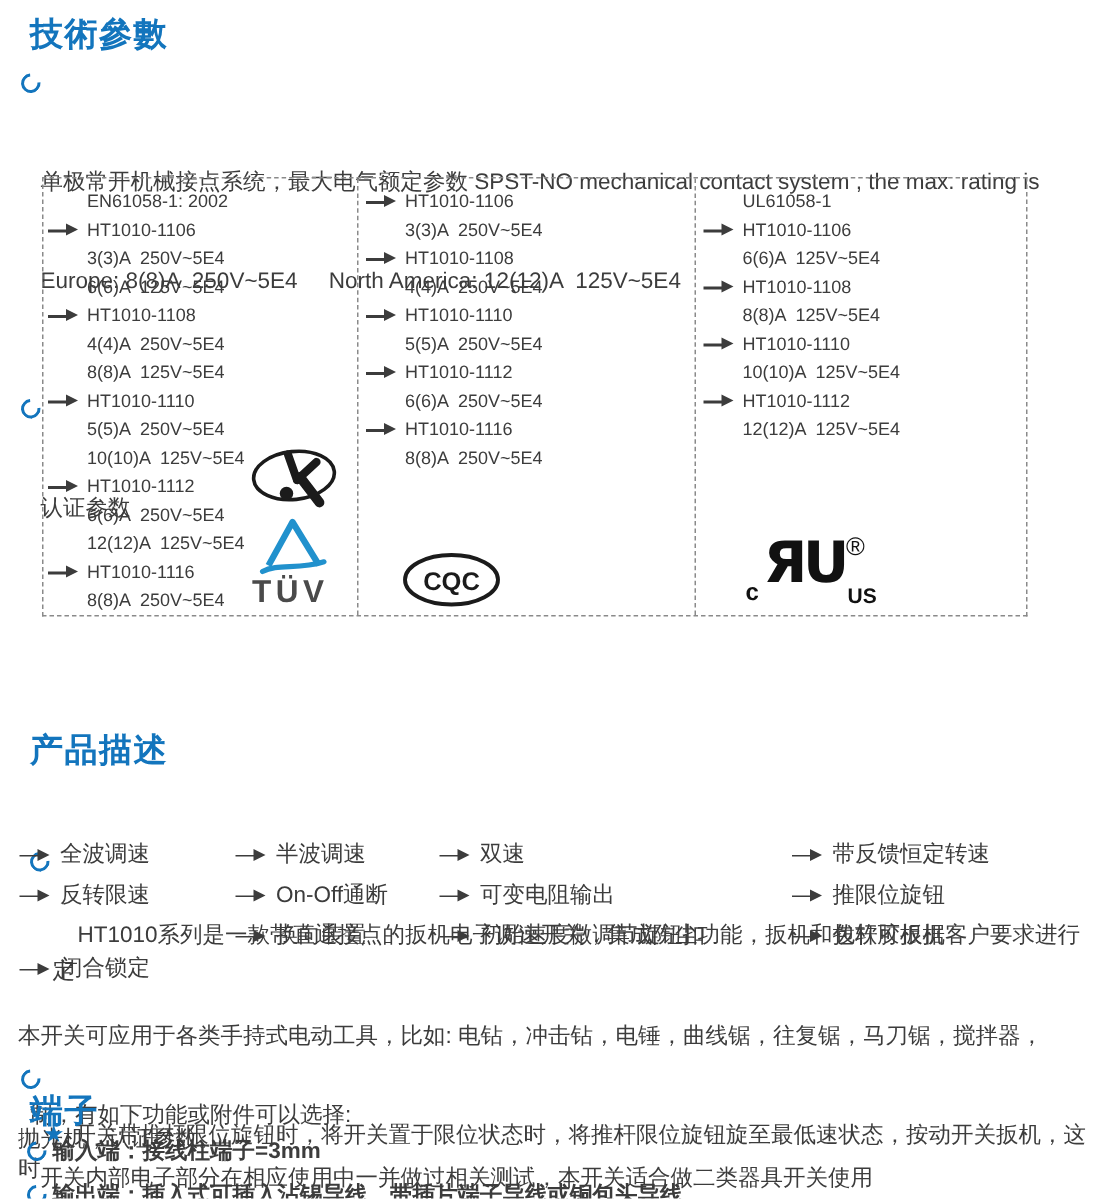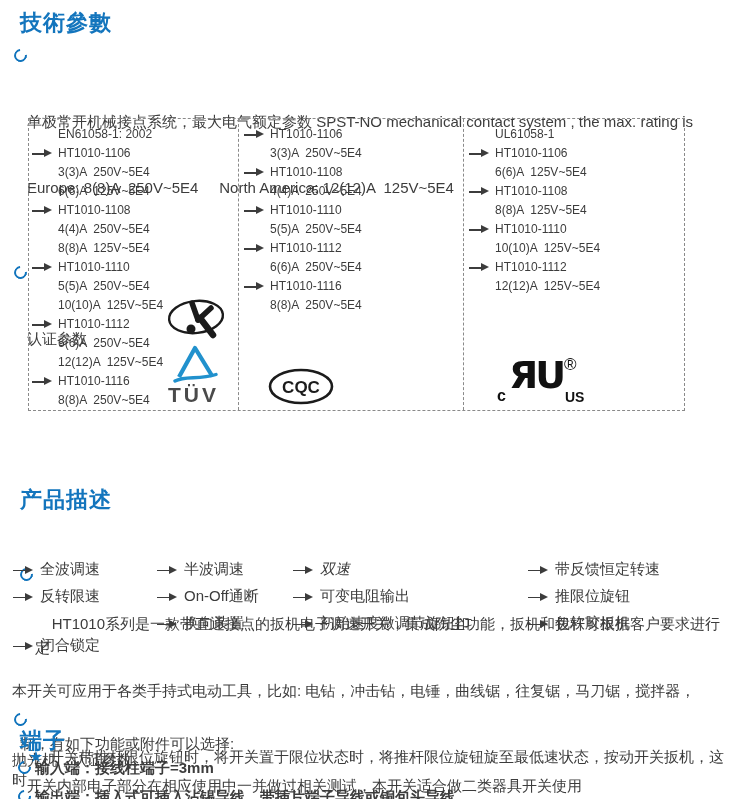--- a/index.html
+++ b/index.html
@@ -148,21 +148,21 @@
   <div class="bulleted" style="padding-left:15px;">
     <span class="bullet"></span>
     <span>HT1010系列是一款带直通接点的扳机电子调速开关，集成防尘功能，扳机和拨杆可根据客户要求进行定</span>
   </div>
   <div>制，有如下功能或附件可以选择:</div>
 </div>
 
 <div id="features" class="abs" style="left:13px;top:560px;width:710px;height:82px;">
     <div class="feat-cell" style="left: 0px; top: 0px; text-align: right;"><span class="arrow"></span><span>全波调速</span></div>
     <div class="feat-cell" style="left: 144px; top: 0px;"><span class="arrow"></span><span>半波调速</span></div>
-    <div class="feat-cell" style="left: 280px; top: 0px; font-style: italic;"><span class="arrow"></span><span>双速</span></div>
+    <div class="feat-cell" style="left: 280px; top: 0px;"><span class="arrow"></span><span>双速</span></div>
     <div class="feat-cell" style="left: 515px; top: 0px;"><span class="arrow"></span><span>带反馈恒定转速</span></div>
     <div class="feat-cell" style="left: 0px; top: 27px;"><span class="arrow"></span><span>反转限速</span></div>
     <div class="feat-cell" style="left: 144px; top: 27px;"><span class="arrow"></span><span>On-Off通断</span></div>
     <div class="feat-cell" style="left: 280px; top: 27px;"><span class="arrow"></span><span>可变电阻输出</span></div>
     <div class="feat-cell" style="left: 515px; top: 27px;"><span class="arrow"></span><span>推限位旋钮</span></div>
     <div class="feat-cell" style="left: 0px; top: 54px; margin-top: 22px;"><span class="arrow"></span><span>闭合锁定</span></div>
     <div class="feat-cell" style="left: 144px; top: 54px;"><span class="arrow"></span><span>换向装置</span></div>
     <div class="feat-cell" style="left: 280px; top: 54px;"><span class="arrow"></span><span>初始速度微调节旋钮扣</span></div>
     <div class="feat-cell" style="left: 515px; top: 54px;"><span class="arrow"></span><span>包软胶扳机</span></div>
   </div>

